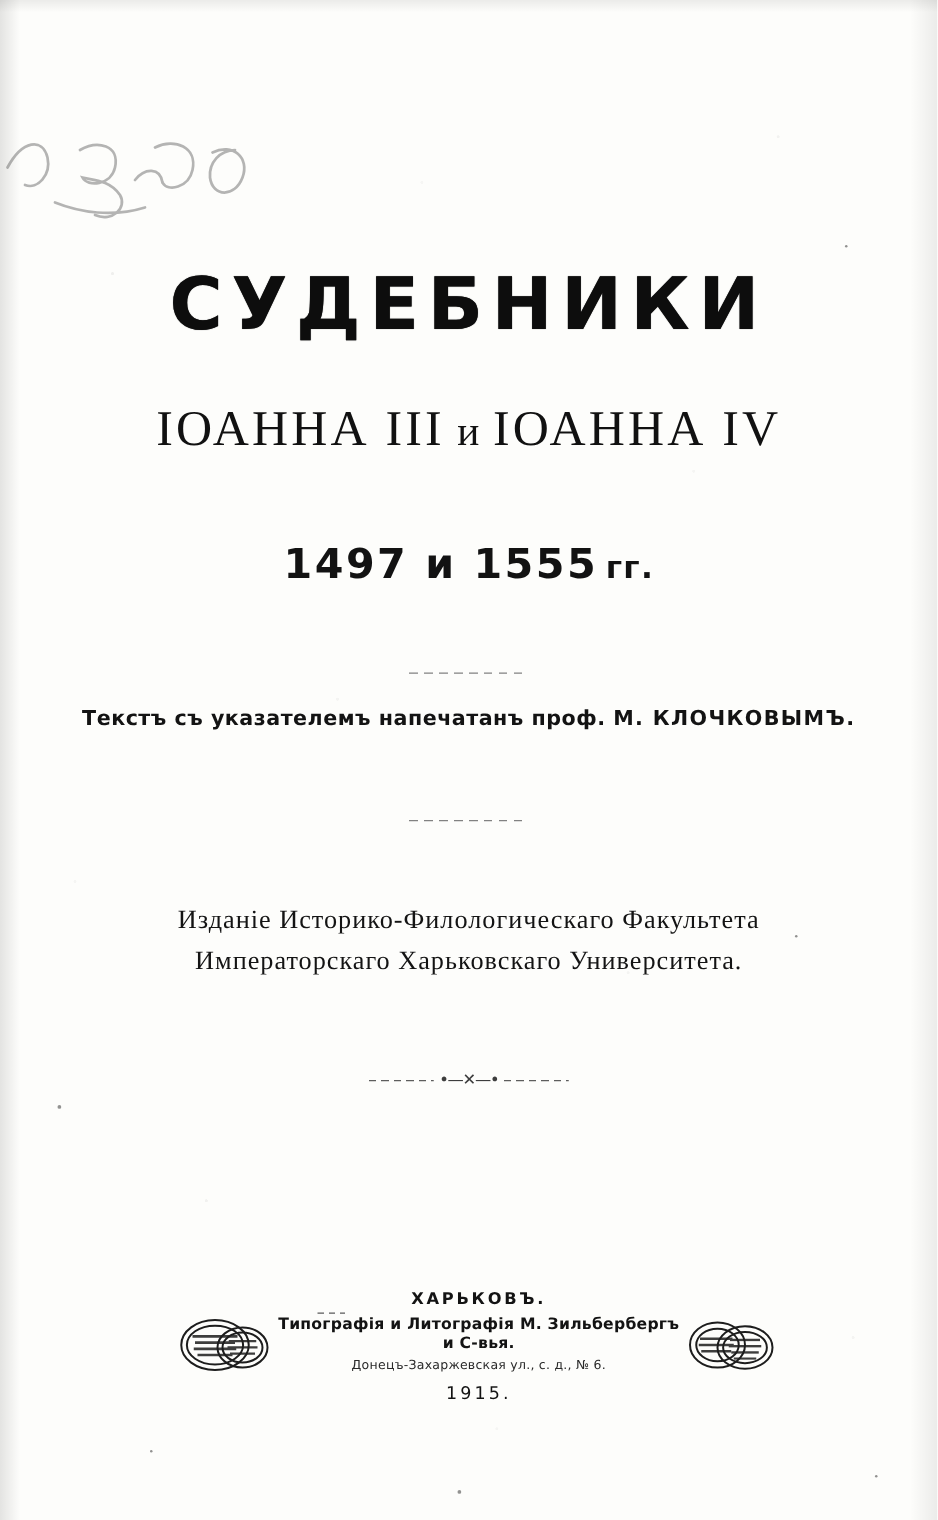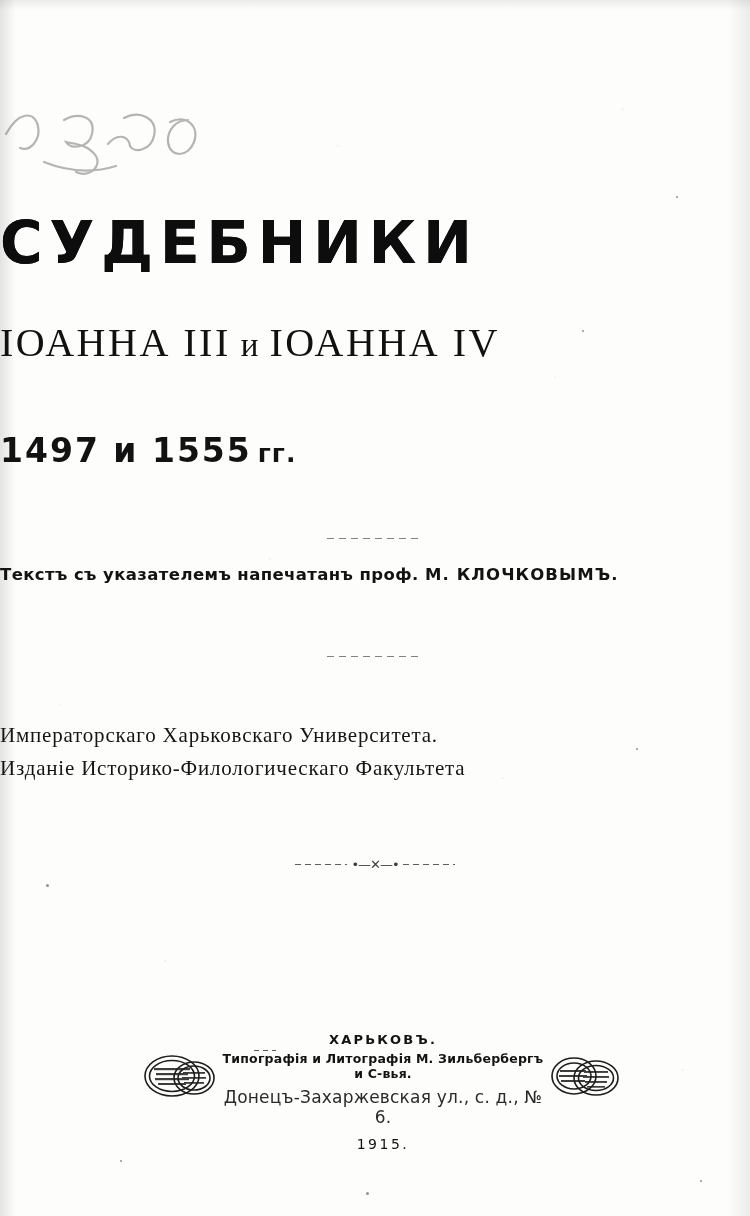--- a/index.html
+++ b/index.html
@@ -66,21 +66,21 @@
     top: 104px;
     width: 210px;
     height: 92px;
     opacity: .40;
     pointer-events: none;
   }
 
   .content {
     position: absolute;
     left: 0; right: 0; top: 0;
-    text-align: left;
+    text-align: center;
   }
 
   .title-main {
     margin-top: 214px;
     font-family: "DejaVu Sans", sans-serif;
     font-weight: 700;
     font-size: 58px;
     letter-spacing: 7px;
     line-height: 1.02;
     color: #0d0d0d;
@@ -191,21 +191,21 @@
     letter-spacing: 2.2px;
   }
   .imp-press {
     margin-top: 4px;
     font-weight: 700;
     font-size: 12.5px;
     letter-spacing: .2px;
   }
   .imp-addr {
     margin-top: 6px;
-    font-size: 17px;
+    font-size: 10px;
     letter-spacing: .2px;
     color: #2a2a2a;
   }
   .imp-year {
     margin-top: 9px;
     font-weight: 400;
     font-size: 14px;
     letter-spacing: 2.5px;
   }
   .imp-dash {
@@ -269,22 +269,22 @@
     <div class="rule-dash rule-1"></div>
 
     <div class="credit">
       <span>Текстъ съ указателемъ напечатанъ проф.</span>
       <span class="name">М. КЛОЧКОВЫМЪ.</span>
     </div>
 
     <div class="rule-dash rule-2"></div>
 
     <div class="publisher">
+      <div>Изданіе Историко-Филологическаго Факультета</div>
       <div>Императорскаго Харьковскаго Университета.</div>
-      <div>Изданіе Историко-Филологическаго Факультета</div>
     </div>
 
     <div class="ornament">
       <span class="orn-line"></span>
       <span class="orn-mid">•—✕—•</span>
       <span class="orn-line"></span>
     </div>
   </div>
 
   <div class="imprint-wrap">

